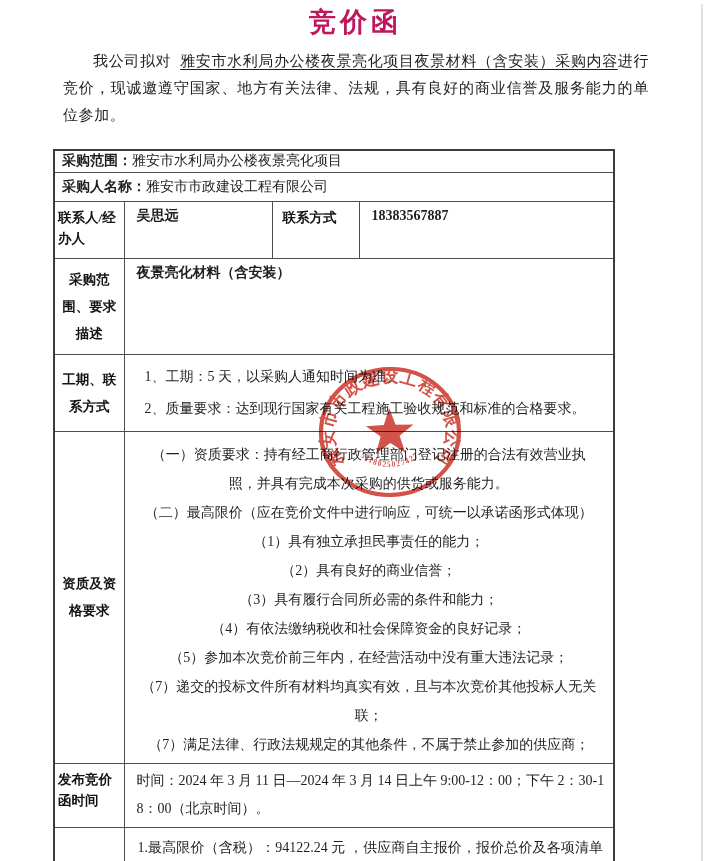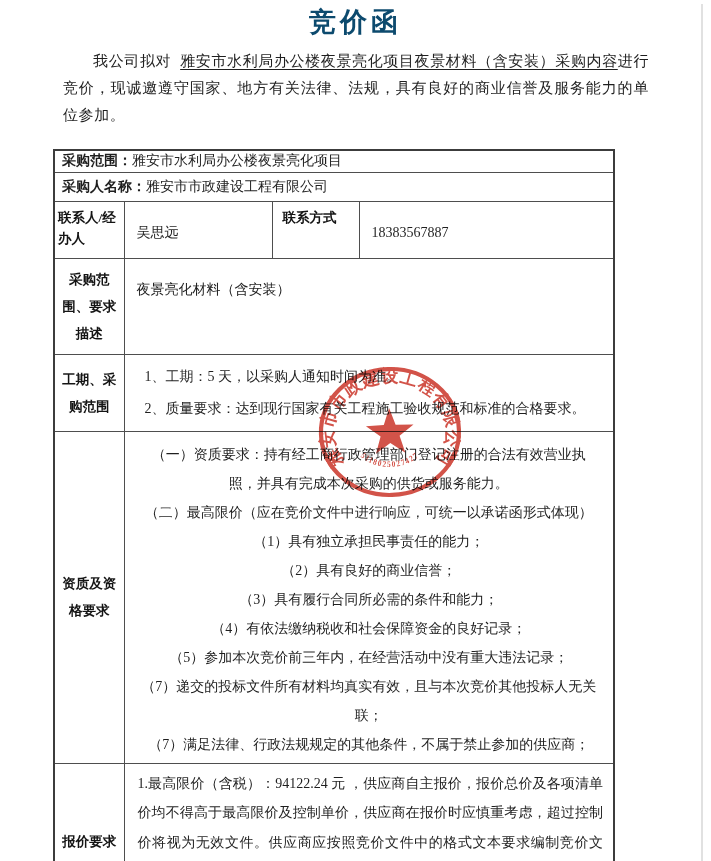--- a/index.html
+++ b/index.html
@@ -16,21 +16,21 @@
     position:absolute;left:701px;top:0;width:2px;height:861px;
     background:#d9d9d9;opacity:.8;
   }
   .doc-title{
     margin:4px 0 8px 0;
     text-align:center;
     font-size:27px;
     font-weight:700;
     letter-spacing:4px;
     font-family:"Liberation Sans","DejaVu Sans",sans-serif;
-    color:#0c4a6e;
+    color:#be185d;
   }
   .intro{
     margin:6px 60px 0 63px;
     width:586px;
     font-size:15px;
     line-height:27px;
     text-indent:30px;
     text-align:justify;
     letter-spacing:.6px;
   }
@@ -62,21 +62,21 @@
     vertical-align:middle;
     padding:2px 8px 2px 12px;
     line-height:24px;
   }
   td.inline-cell{
     font-size:14px;
     vertical-align:middle;
     padding:1px 8px 1px 7px;
   }
   td.inline-cell b{font-weight:700;}
-  td.v.top{vertical-align:top;padding-top:19px;}
+  td.v.top{vertical-align:top;padding-top:2px;font-weight:bold;}
   td.v.qual{padding:8px 14px 4px 14px;vertical-align:top;text-align:center;}
   td.v.qual p{margin:0;line-height:29px;}
   td.v.sched p{margin:8px;line-height:24px;}
   td.v.time{line-height:28px;}
   td.v.quote{line-height:29.5px;vertical-align:top;padding:5px 10px 4px 13px;text-align:justify;}
   .stamp{
     position:absolute;
     left:310px;top:357px;
     mix-blend-mode:multiply;
     opacity:.87;
@@ -112,39 +112,43 @@
       <th class="lab top">联系人/经办人</th>
       <td class="v top">吴思远</td>
       <th class="lab top" style="padding-left:10px">联系方式</th>
       <td class="v top">18383567887</td>
     </tr>
     <tr style="height:59px">
       <th class="lab">采购范围、要求描述</th>
       <td class="v top" colspan="3">夜景亮化材料（含安装）</td>
     </tr>
     <tr style="height:60px">
-      <th class="lab">工期、采购范围</th>
+      <th class="lab">工期、联系方式</th>
       <td class="v sched" colspan="3">
         <p>1、工期：5 天，以采购人通知时间为准。</p>
         <p>2、质量要求：达到现行国家有关工程施工验收规范和标准的合格要求。</p>
       </td>
     </tr>
     <tr style="height:311px">
       <th class="lab">资质及资格要求</th>
       <td class="v qual" colspan="3">
         <p>（一）资质要求：持有经工商行政管理部门登记注册的合法有效营业执照，并具有完成本次采购的供货或服务能力。</p>
         <p>（二）最高限价（应在竞价文件中进行响应，可统一以承诺函形式体现）</p>
         <p>（1）具有独立承担民事责任的能力；</p>
         <p>（2）具有良好的商业信誉；</p>
         <p>（3）具有履行合同所必需的条件和能力；</p>
         <p>（4）有依法缴纳税收和社会保障资金的良好记录；</p>
         <p>（5）参加本次竞价前三年内，在经营活动中没有重大违法记录；</p>
         <p>（7）递交的投标文件所有材料均真实有效，且与本次竞价其他投标人无关联；</p>
         <p>（7）满足法律、行政法规规定的其他条件，不属于禁止参加的供应商；</p>
       </td>
+    </tr>
+    <tr style="height:64px">
+      <th class="lab top">发布竞价函时间</th>
+      <td class="v time" colspan="3">时间：2024 年 3 月 11 日—2024 年 3 月 14 日上午 9:00-12：00；下午 2：30-18：00（北京时间）。</td>
     </tr>
     <tr style="height:118px">
       <th class="lab">报价要求</th>
       <td class="v quote" colspan="3">1.最高限价（含税）：94122.24 元 ，供应商自主报价，报价总价及各项清单价均不得高于最高限价及控制单价，供应商在报价时应慎重考虑，超过控制价将视为无效文件。供应商应按照竞价文件中的格式文本要求编制竞价文件，供应商私自变更实质性内容，采购人有权拒绝（采购人认可的除外），其竞价文件作无效响应处理。</td>
     </tr>
   </tbody>
     </table>
 
   <svg class="stamp" width="160" height="145" viewBox="0 0 160 145">
     <defs>

